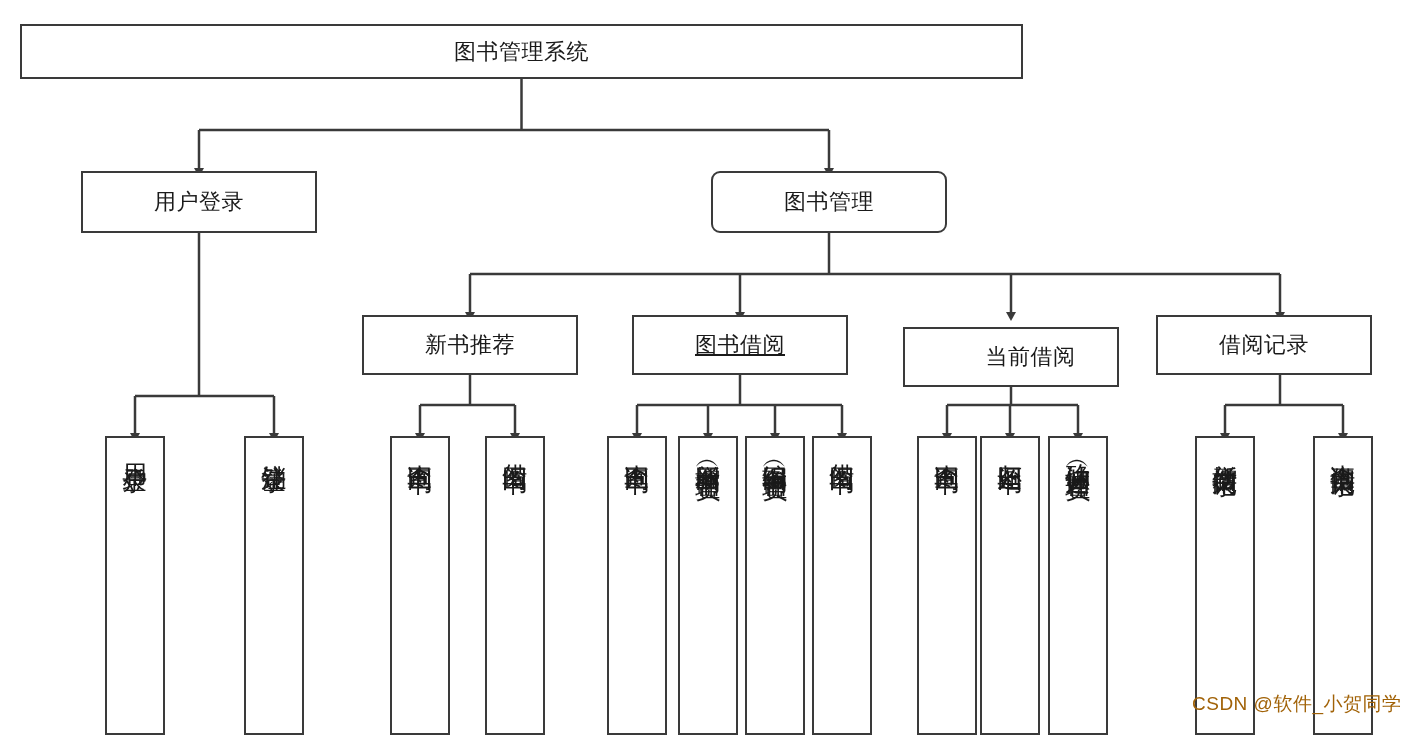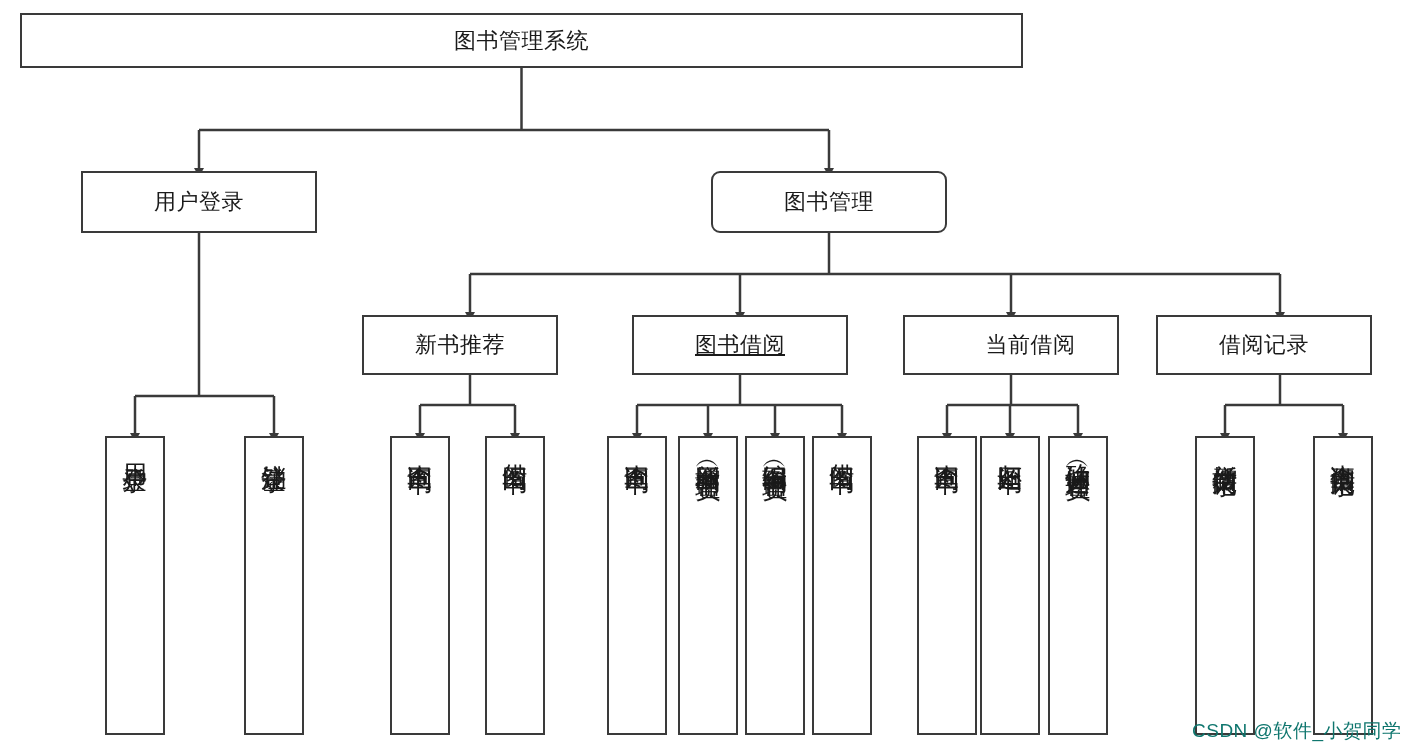--- a/index.html
+++ b/index.html
@@ -104,36 +104,36 @@
         <line x1="1010" y1="405" x2="1010" y2="434" stroke="#3a3a3a" stroke-width="2.5" marker-end="url(#arrowhead)"></line>
         <line x1="1078" y1="405" x2="1078" y2="434" stroke="#3a3a3a" stroke-width="2.5" marker-end="url(#arrowhead)"></line>
         <line x1="1280" y1="375" x2="1280" y2="405" stroke="#3a3a3a" stroke-width="2.5"></line>
         <line x1="1225" y1="405" x2="1343" y2="405" stroke="#3a3a3a" stroke-width="2.5"></line>
         <line x1="1225" y1="405" x2="1225" y2="434" stroke="#3a3a3a" stroke-width="2.5" marker-end="url(#arrowhead)"></line>
         <line x1="1343" y1="405" x2="1343" y2="434" stroke="#3a3a3a" stroke-width="2.5" marker-end="url(#arrowhead)"></line>
       </g>
   </svg>
 
   <div id="nodes-layer">
-      <div class="node horizontal" style="left: 20px; top: 13px; width: 1003px; height: 55px;">
+      <div class="node horizontal" style="left: 20px; top: 24px; width: 1003px; height: 55px;">
         <span class="label">图书管理系统</span>
       </div>
       <div class="node horizontal" style="left: 81px; top: 171px; width: 236px; height: 62px;">
         <span class="label">用户登录</span>
       </div>
       <div class="node horizontal" style="left: 711px; top: 171px; width: 236px; height: 62px; border-radius: 9px;">
         <span class="label">图书管理</span>
       </div>
-      <div class="node horizontal" style="left: 362px; top: 315px; width: 196px; height: 60px;">
+      <div class="node horizontal" style="left: 362px; top: 315px; width: 216px; height: 60px;">
         <span class="label">新书推荐</span>
       </div>
       <div class="node horizontal" style="left: 632px; top: 315px; width: 216px; height: 60px; text-decoration: underline;">
         <span class="label">图书借阅</span>
       </div>
-      <div class="node horizontal" style="left: 903px; top: 315px; width: 216px; height: 60px; padding-left: 39px;">
+      <div class="node horizontal" style="left: 903px; top: 327px; width: 216px; height: 60px; padding-left: 39px;">
         <span class="label">当前借阅</span>
       </div>
       <div class="node horizontal" style="left: 1156px; top: 315px; width: 216px; height: 60px;">
         <span class="label">借阅记录</span>
       </div>
       <div class="node vertical" style="left: 105px; top: 436px; width: 60px; height: 299px;">
         <span class="label">用户登录</span>
       </div>
       <div class="node vertical" style="left: 244px; top: 436px; width: 60px; height: 299px;">
         <span class="label">注销登录</span>
@@ -166,14 +166,14 @@
         <span class="label">确认归还（管理员）</span>
       </div>
       <div class="node vertical" style="left: 1195px; top: 436px; width: 60px; height: 299px;">
         <span class="label">新增借阅记录</span>
       </div>
       <div class="node vertical" style="left: 1313px; top: 436px; width: 60px; height: 299px;">
         <span class="label">查询借阅记录</span>
       </div>
     </div>
 
-  <div class="watermark" style="left: 1192px; top: 718px; color: #0f766e;">CSDN @软件_小贺同学</div>
+  <div class="watermark" style="left: 1192px; top: 691px; color: #a16207;">CSDN @软件_小贺同学</div>
 </div>
 
 </body></html>

